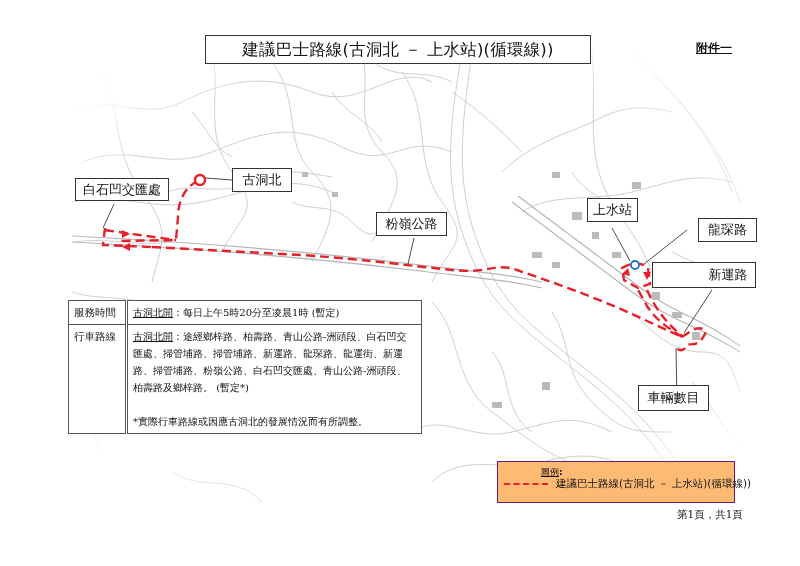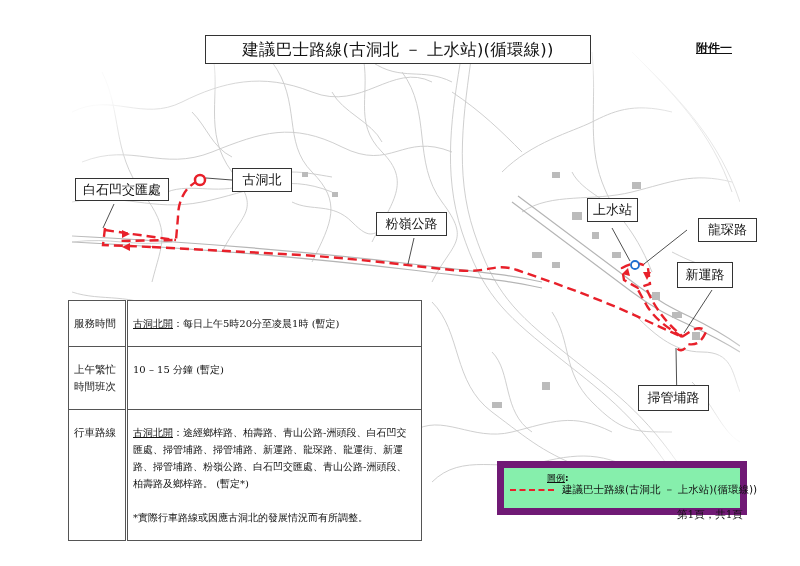--- a/index.html
+++ b/index.html
@@ -5,24 +5,24 @@
   html,body{margin:0;padding:0;background:#fff;}
   body{width:800px;height:566px;position:relative;overflow:hidden;font-family:"DejaVu Serif","Liberation Serif",serif;color:#111;}
   .map{position:absolute;left:72px;top:52px;width:668px;height:456px;}
   .map svg{width:100%;height:100%;}
   .title-box{position:absolute;left:205px;top:35px;width:384px;height:27px;border:1px solid #333;background:#fff;
     display:flex;align-items:center;justify-content:center;font-family:"DejaVu Sans","Liberation Sans",sans-serif;font-size:16.5px;letter-spacing:0.2px;}
   .annex{position:absolute;left:696px;top:40px;font-size:12px;font-weight:bold;text-decoration:underline;font-family:"DejaVu Sans",sans-serif;}
   .label{position:absolute;background:#fff;border:1px solid #333;font-family:"DejaVu Sans","Liberation Sans",sans-serif;font-size:13px;
     display:flex;align-items:center;justify-content:center;white-space:nowrap;}
   table.info{position:absolute;left:68px;top:300px;width:354px;border-collapse:collapse;background:#fff;font-size:10px;}
-  table.info td{border:1px solid #555;padding:14px 5px;vertical-align:top;line-height:17px;}
+  table.info td{border:1px solid #555;padding:3px 5px;vertical-align:top;line-height:17px;}
   table.info td.k{width:46px;border-right:3px double #555;font-family:"DejaVu Sans",sans-serif;font-size:10.5px;white-space:nowrap;color:#222;}
   .u{text-decoration:underline;font-family:Liberation Serif, serif;}
-  .legend{position:absolute;left:497px;top:461px;width:236px;height:40px;border:7px solid #701a75;background:#86efac;font-family:"DejaVu Sans",sans-serif;}
+  .legend{position:absolute;left:497px;top:461px;width:236px;height:40px;border:1px solid #701a75;background:#fdba74;font-family:"DejaVu Sans",sans-serif;}
   .legend .lt{position:absolute;left:43px;top:4px;font-size:9px;}
   .legend .lt span{text-decoration:underline;}
   .legend .ln{position:absolute;left:6px;top:21px;width:44px;height:0;border-top:2.5px dashed #e8202a;}
   .legend .lx{position:absolute;left:58px;top:15px;font-size:10.5px;white-space:nowrap;}
   .page{position:absolute;left:677px;top:508px;font-size:10.5px;}
 </style>
 </head>
 <body>
 
 <div class="map">
@@ -125,35 +125,28 @@
 </div>
 
 <div class="title-box">建議巴士路線(古洞北 － 上水站)(循環線))</div>
 <div class="annex">附件一</div>
 
 <div class="label" style="left:75px;top:178px;width:92px;height:21px;">白石凹交匯處</div>
 <div class="label" style="left:232px;top:168px;width:58px;height:22px;">古洞北</div>
 <div class="label" style="left:376px;top:212px;width:69px;height:22px;">粉嶺公路</div>
 <div class="label" style="left:587px;top:198px;width:49px;height:22px;text-align:right;">上水站</div>
 <div class="label" style="left:698px;top:198px;width:57px;height:22px;margin-top:20px;">龍琛路</div>
-<div class="label" style="left:677px;top:262px;width:54px;height:24px;">新運路</div>
-<div class="label" style="left:638px;top:385px;width:69px;height:24px;">掃管埔路</div>
+<div class="label" style="left:652px;top:262px;width:54px;height:24px;padding-left:48px;">新運路</div>
+<div class="label" style="left:638px;top:385px;width:69px;height:24px;">車輛數目</div>
 
 <table class="info">
   <tbody>
       <tr>
     <td class="k">服務時間</td>
     <td><span class="u">古洞北開</span><span>：每日上午5時20分至凌晨1時 (暫定)</span></td>
-  </tr>
-  <tr>
-    <td class="k">
-          <div>上午繁忙</div>
-          <div>時間班次</div>
-        </td>
-    <td>10 – 15  分鐘 (暫定)</td>
   </tr>
   <tr>
     <td class="k">行車路線</td>
     <td>
       <div><span class="u">古洞北開</span><span>：途經鄉梓路、柏壽路、青山公路-洲頭段、白石凹交匯處、掃管埔路、掃管埔路、新運路、龍琛路、龍運街、新運路、掃管埔路、粉嶺公路、白石凹交匯處、青山公路-洲頭段、柏壽路及鄉梓路。 (暫定*)</span></div>
       <div style="margin-top:17px;">*實際行車路線或因應古洞北的發展情況而有所調整。</div>
     </td>
   </tr>
 </tbody>
   </table>

